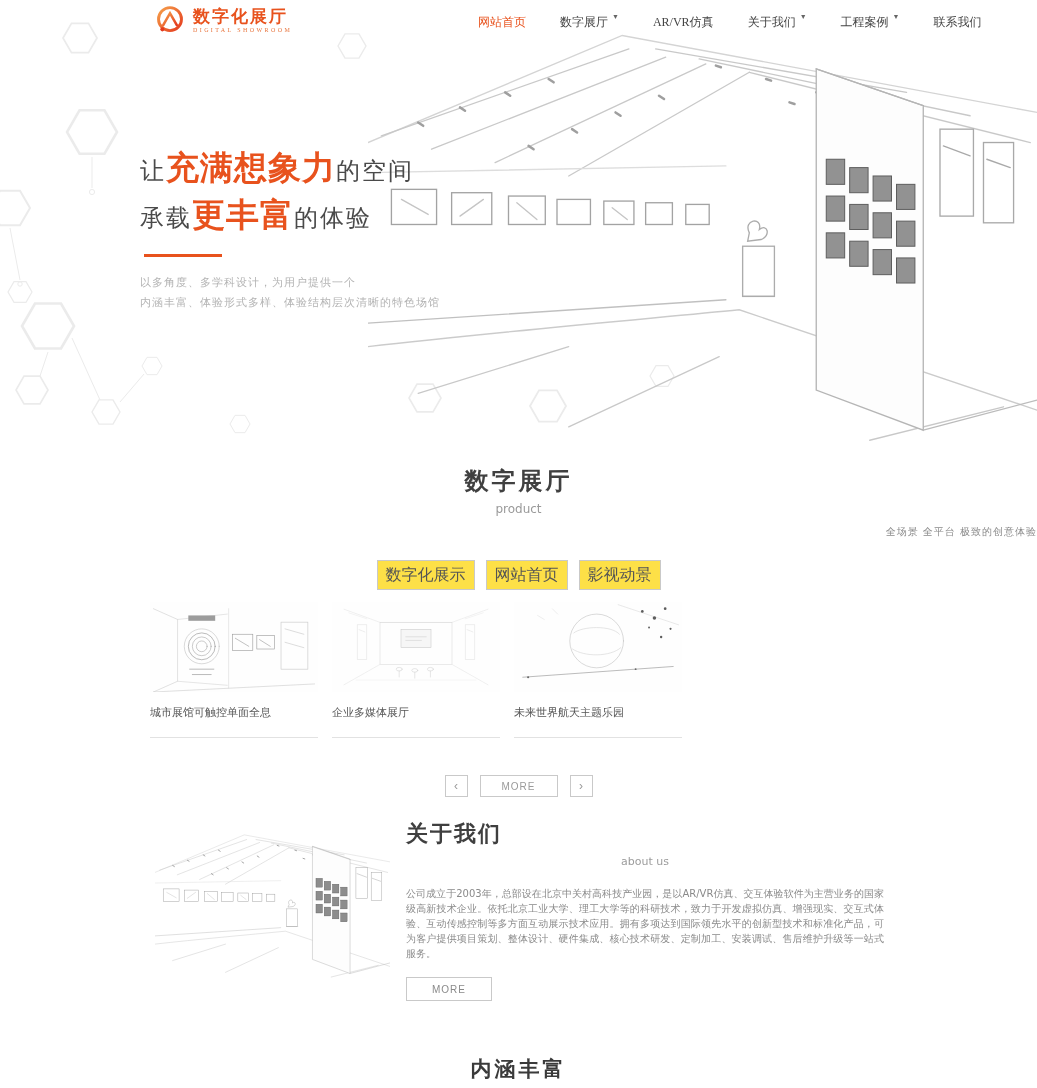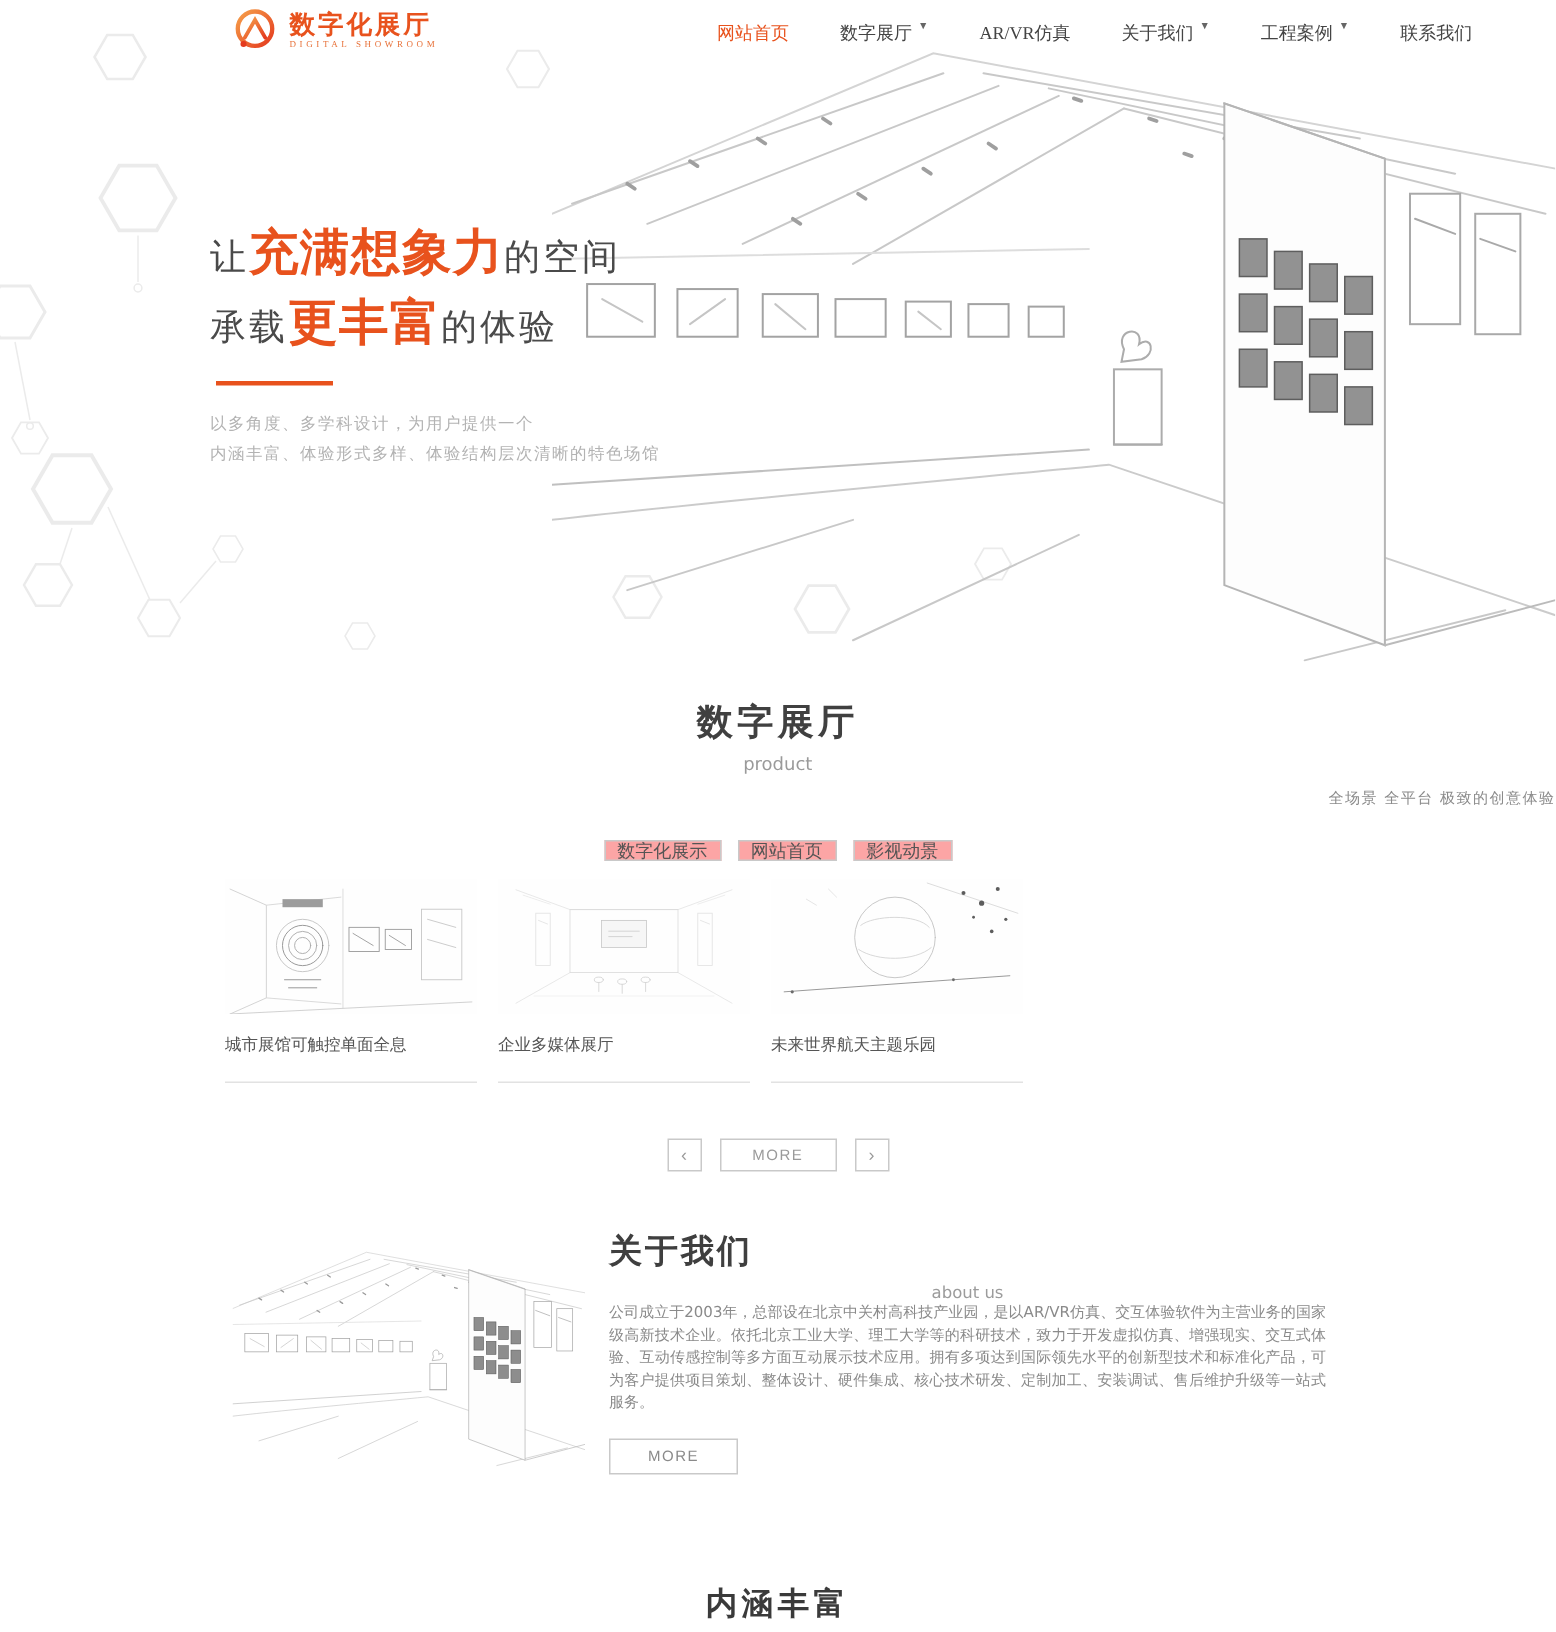--- a/index.html
+++ b/index.html
@@ -28,39 +28,39 @@
   .hero-line .hl { font-size:33px; font-weight:bold; color:#e8521d; letter-spacing:1px; }
   .hero-bar { width:78px; height:3px; background:#e8521d; margin:14px 0 0 4px; }
   .hero-desc { margin-top:16px; font-size:11px; color:#b3b3b3; line-height:20px; letter-spacing:1px; }
 
   
   .products { position:absolute; top:465px; left:0; width:100%; }
   .sec-title { text-align:center; font-size:24px; color:#404040; letter-spacing:3px; }
   .sec-sub { text-align:center; font-size:12px; color:#9a9a9a; margin-top:5px; }
   .sec-tag { text-align:right; font-size:10px; color:#8b8b8b; margin-top:9px; letter-spacing:1px; }
   .filters { display:flex; justify-content:center; gap:11px; margin-top:21px; }
-  .filter-btn { min-width:66px; height:14px; border:1px solid #c9c9c9; background:#fca5a5; font-size:12px; color:#555; display:flex; align-items:center; justify-content:center; padding:0 8px; cursor:pointer; }
+  .filter-btn { min-width:66px; height:30px; border:1px solid #c9c9c9; background:#fde047; font-size:16px; color:#555; display:flex; align-items:center; justify-content:center; padding:0 8px; cursor:pointer; }
   .gallery { width:714px; margin:12px 0 0 150px; display:grid; grid-template-columns:repeat(4,1fr); column-gap:14px; }
   .g-item { cursor:pointer; }
   .g-thumb { width:100%; height:90px; background:#fefefe; overflow:hidden; }
   .g-thumb svg { width:100%; height:100%; }
   .g-caption { font-size:11px; color:#555; margin-top:13px; white-space:nowrap; }
   .g-divider { border-bottom:1px solid #e2e2e2; margin-top:17px; }
   .pager { display:flex; justify-content:center; align-items:center; gap:12px; margin-top:37px; }
   .pg-btn { width:23px; height:22px; border:1px solid #c9c9c9; background:#fff; color:#9a9a9a; font-size:12px; display:flex; align-items:center; justify-content:center; cursor:pointer; }
   .pg-more { width:78px; height:22px; border:1px solid #c9c9c9; background:#fff; color:#9a9a9a; font-size:10px; letter-spacing:1px; display:flex; align-items:center; justify-content:center; cursor:pointer; }
 
   
   .about { position:absolute; top:813px; left:0; width:100%; }
   .about-img { position:absolute; left:155px; top:2px; width:235px; height:176px; overflow:hidden; }
   .about-img svg { width:100%; height:100%; }
   .about-copy { position:absolute; left:406px; top:6px; width:478px; }
   .about-title { font-size:22px; color:#3f3f3f; letter-spacing:2px; }
   .about-sub { font-size:11px; color:#9c9c9c; margin-top:6px;text-align:center; }
-  .about-body { font-size:10px; color:#8a8a8a; line-height:15px; text-align:justify; }
+  .about-body { margin-top:18px; font-size:10px; color:#8a8a8a; line-height:15px; text-align:justify; }
   .about-more { margin-top:16px; width:86px; height:24px; border:1px solid #c9c9c9; background:#fff; color:#8a8a8a; font-size:10px; letter-spacing:1px; display:flex; align-items:center; justify-content:center; cursor:pointer; }
 
   
   .news { position:absolute; top:1055px; left:0; width:100%; }
   .news-title { text-align:center; font-size:21px; color:#3a3a3a; letter-spacing:3px; }
 
   .sketch { stroke-linecap:round; }
 </style>
 </head>
 <body>

